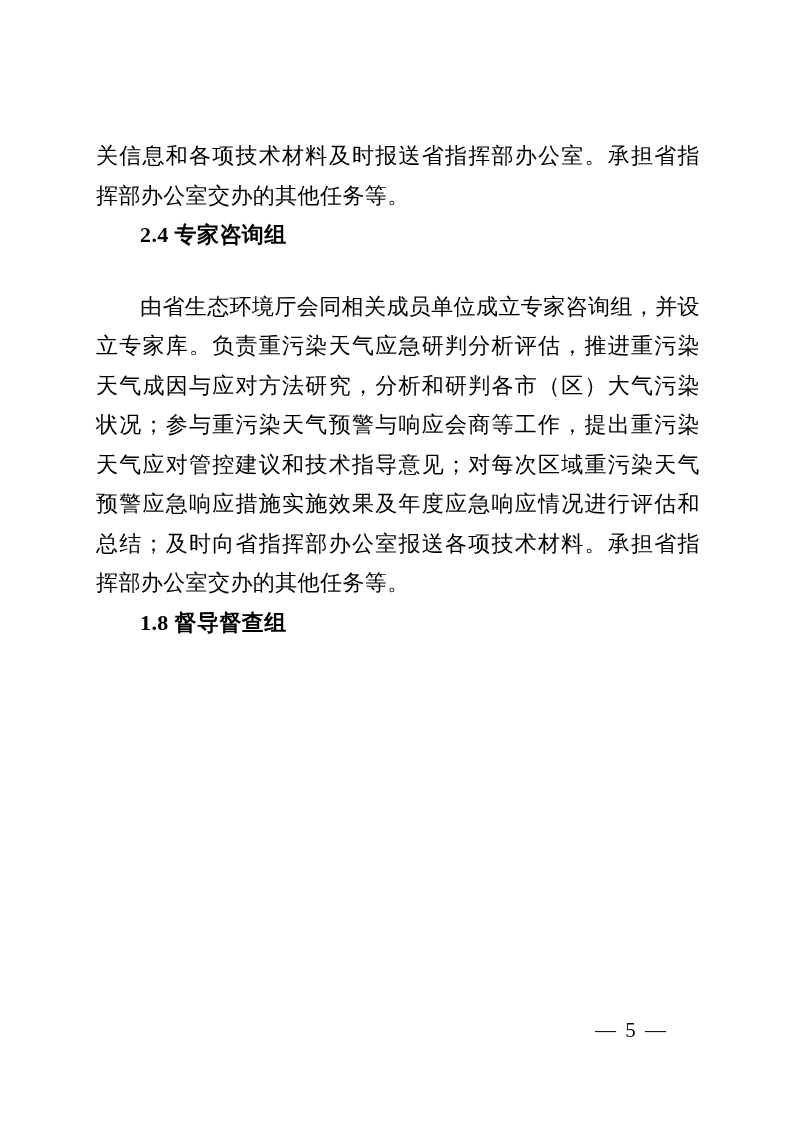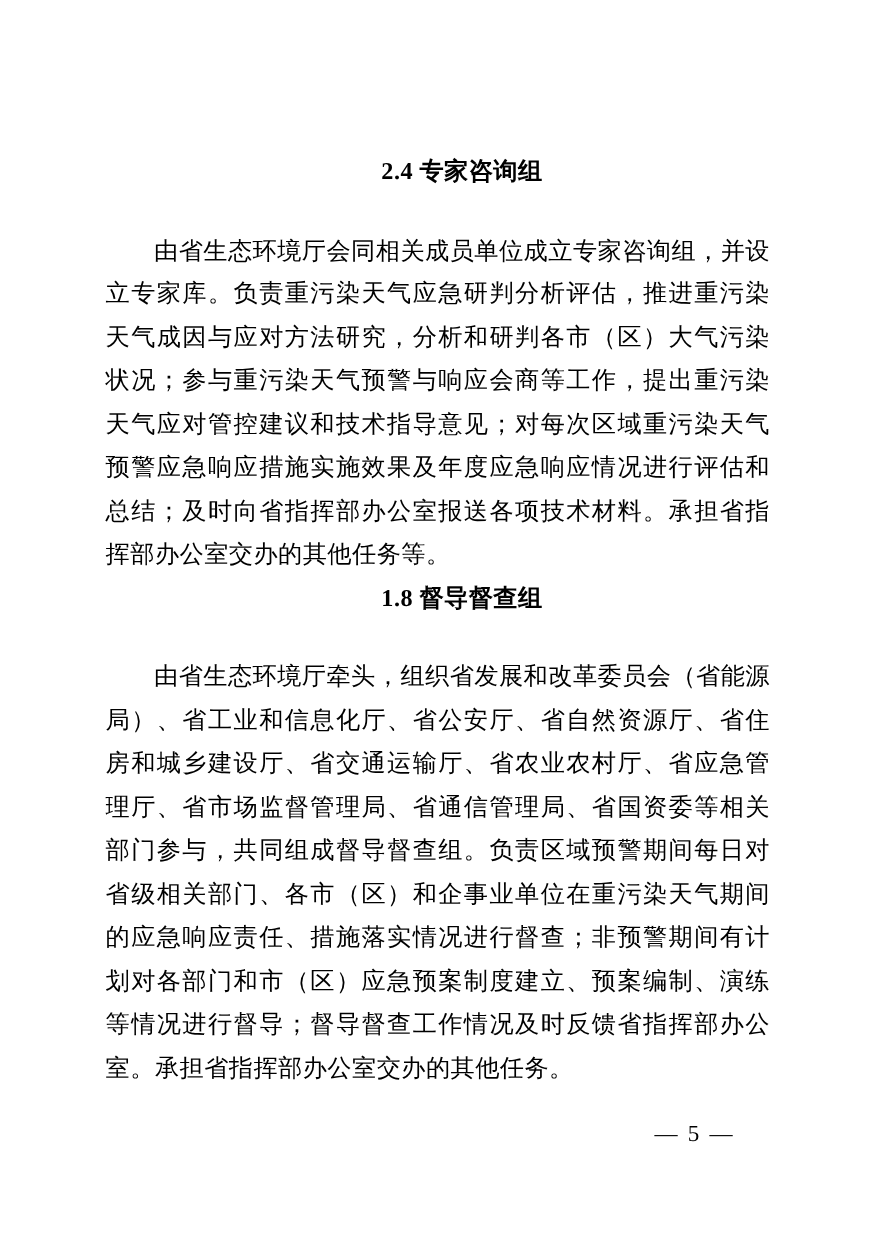--- a/index.html
+++ b/index.html
@@ -38,38 +38,38 @@
     letter-spacing: 0.4px;
     font-weight: normal;
   }
   .content p.indent {
     text-indent: 2em;
     margin-top: 32px;
   }
   .content h3.heading {
     font-weight: bold;
     text-indent: 2em;
-    text-align: center;
+    text-align: left;
   }
   .page-number {
     position: absolute;
     right: 126px;
     top: 1018px;
     font-size: 21px;
     line-height: 24px;
     letter-spacing: 2px;
     color: #000000;
     white-space: nowrap;
   }
 </style>
 </head>
 <body>
 
 <div class="page">
   <div class="content">
+    <p class="cont">关信息和各项技术材料及时报送省指挥部办公室。承担省指挥部办公室交办的其他任务等。</p>
     <h3 class="heading">2.4 专家咨询组</h3>
     <p class="indent">由省生态环境厅会同相关成员单位成立专家咨询组，并设立专家库。负责重污染天气应急研判分析评估，推进重污染天气成因与应对方法研究，分析和研判各市（区）大气污染状况；参与重污染天气预警与响应会商等工作，提出重污染天气应对管控建议和技术指导意见；对每次区域重污染天气预警应急响应措施实施效果及年度应急响应情况进行评估和总结；及时向省指挥部办公室报送各项技术材料。承担省指挥部办公室交办的其他任务等。</p>
     <h3 class="heading">1.8 督导督查组</h3>
-    <p class="indent">由省生态环境厅牵头，组织省发展和改革委员会（省能源局）、省工业和信息化厅、省公安厅、省自然资源厅、省住房和城乡建设厅、省交通运输厅、省农业农村厅、省应急管理厅、省市场监督管理局、省通信管理局、省国资委等相关部门参与，共同组成督导督查组。负责区域预警期间每日对省级相关部门、各市（区）和企事业单位在重污染天气期间的应急响应责任、措施落实情况进行督查；非预警期间有计划对各部门和市（区）应急预案制度建立、预案编制、演练等情况进行督导；督导督查工作情况及时反馈省指挥部办公室。承担省指挥部办公室交办的其他任务。</p>
   </div>
 
   <div class="page-number">— 5 —</div>
 </div>
 
 </body></html>

